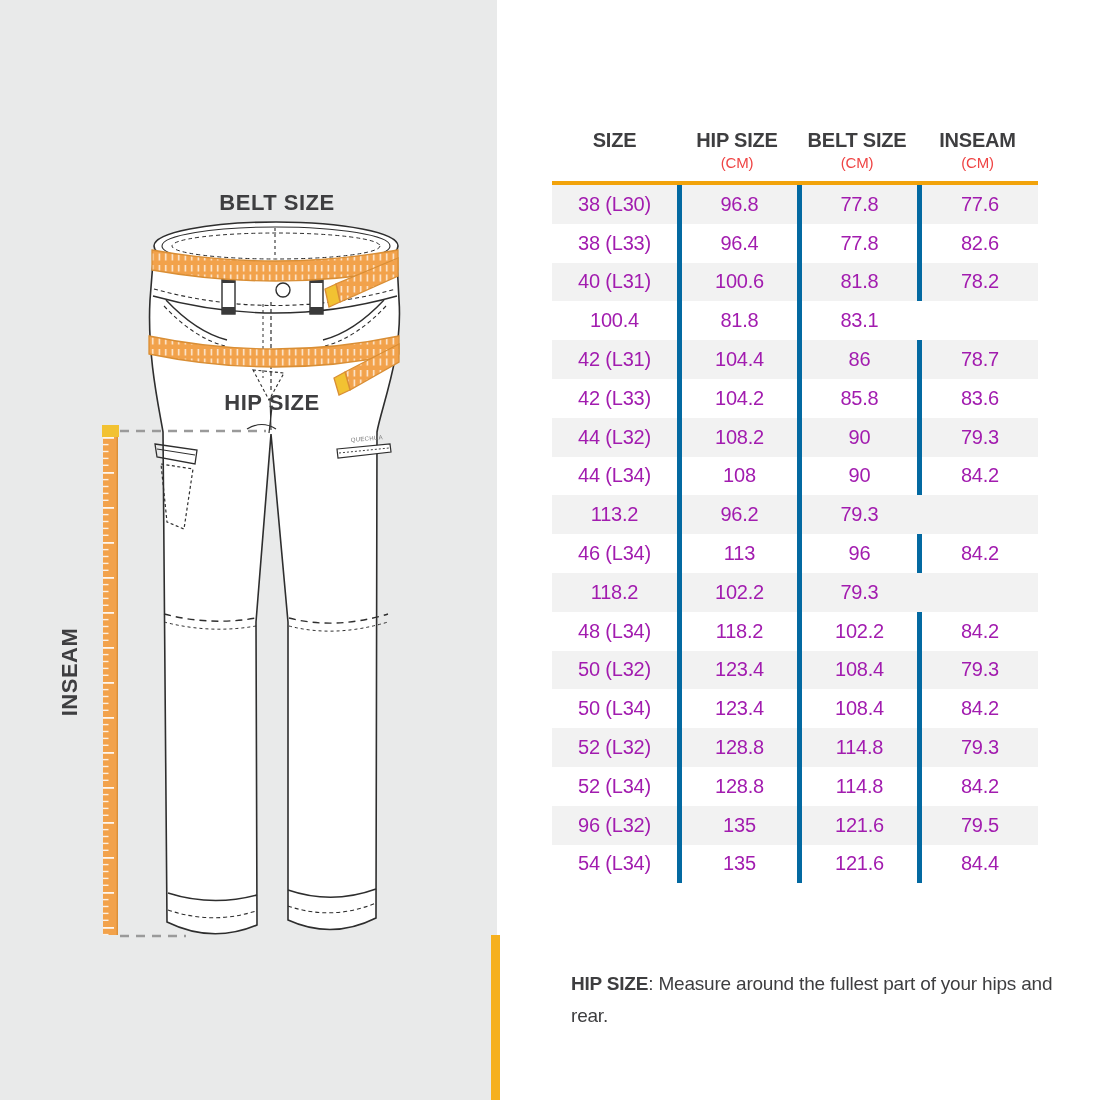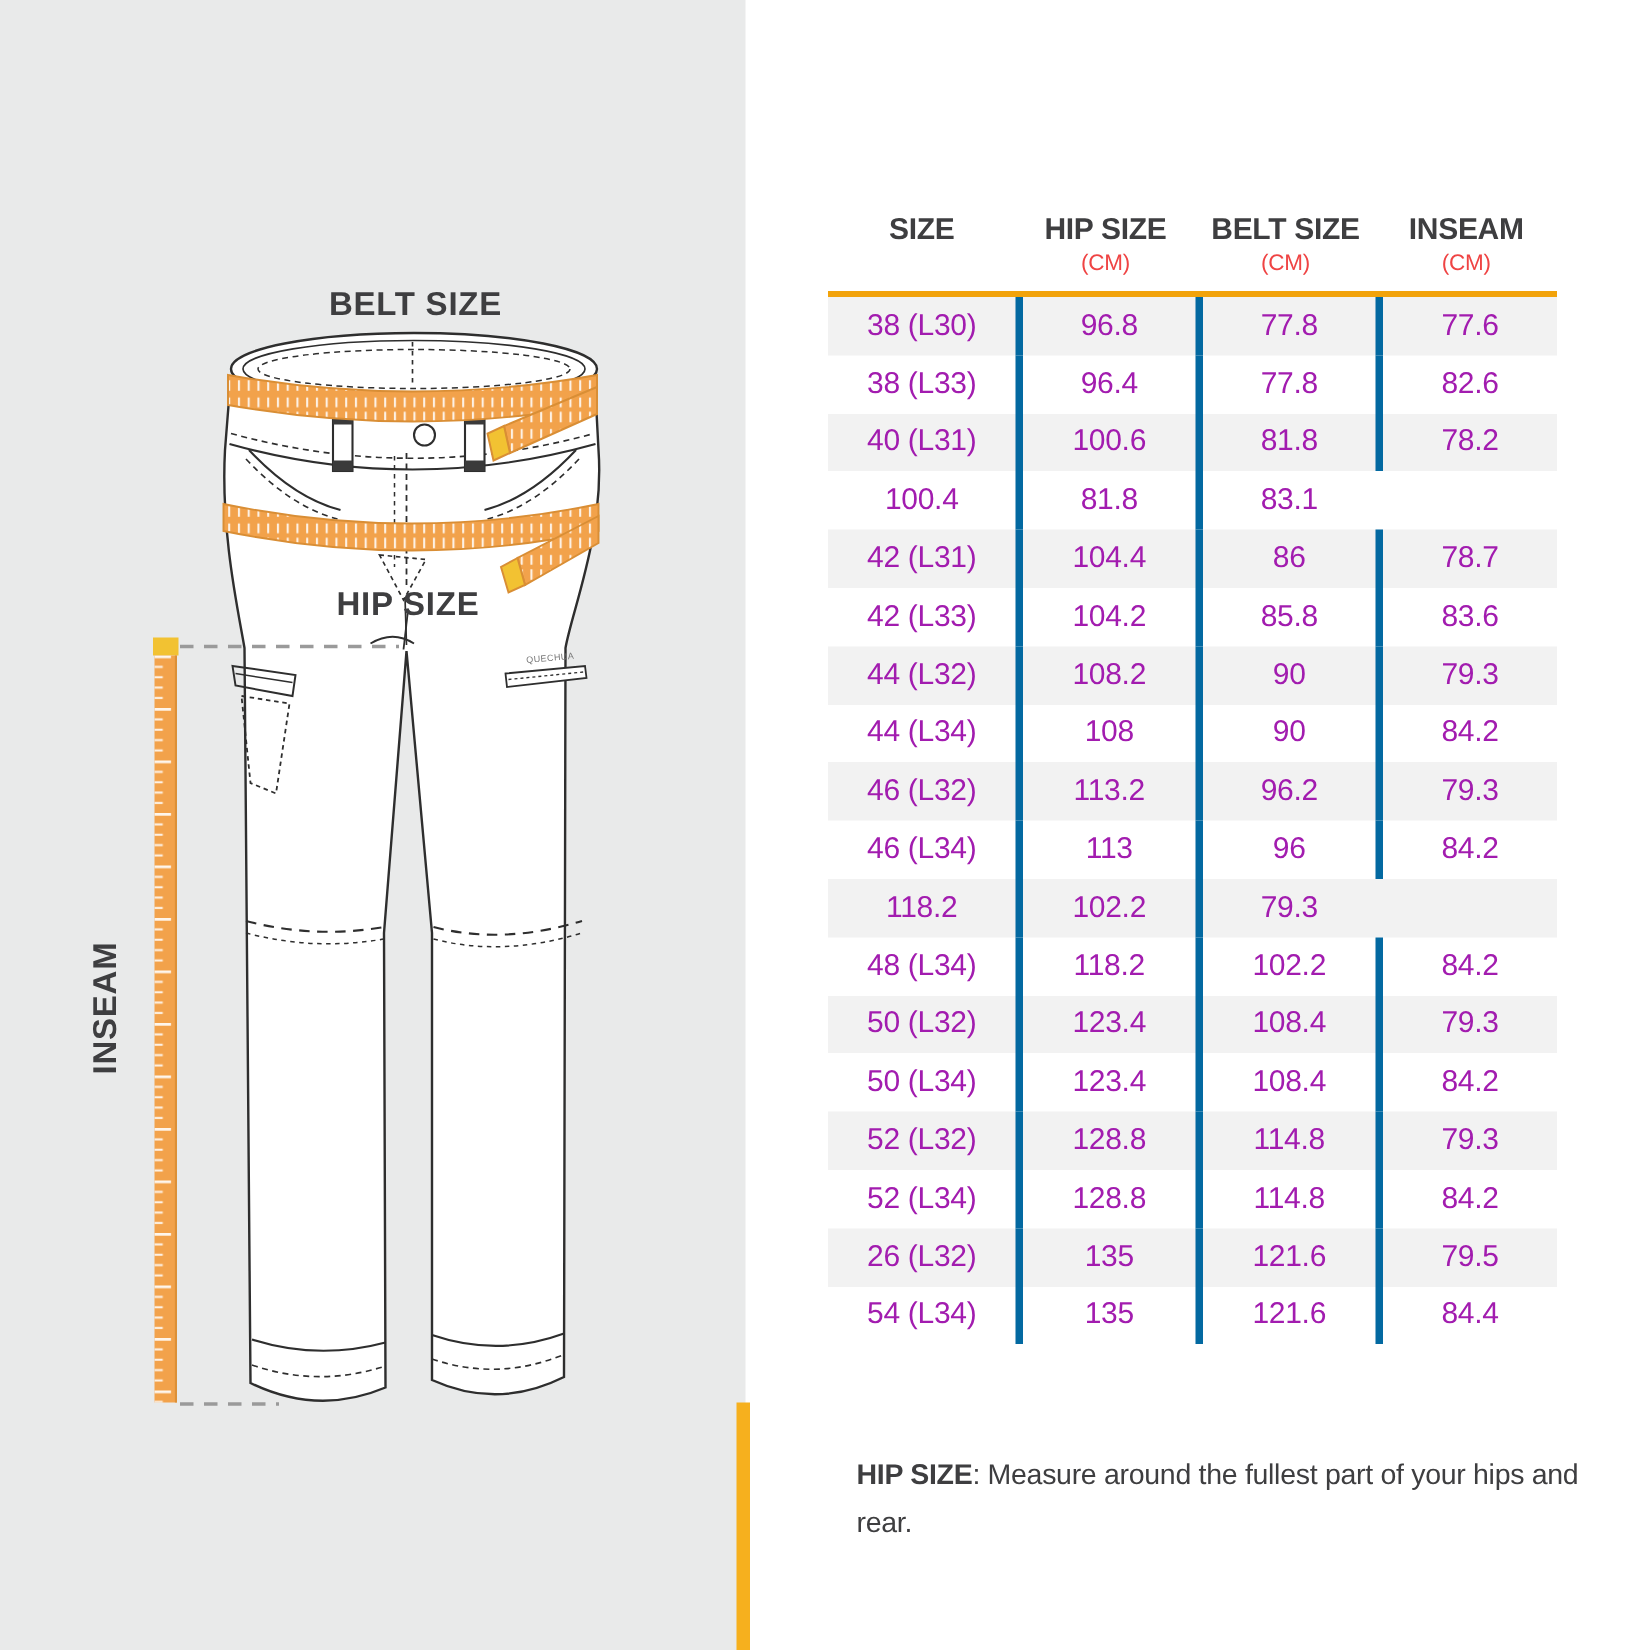--- a/index.html
+++ b/index.html
@@ -14,21 +14,21 @@
   }
   .panel svg{display:block;}
   
   .accent-bar{
     position:absolute;left:491px;top:935px;width:9px;height:165px;
     background:var(--accent-amber,#F6B01E);
   }
   
   .size-table{position:absolute;left:552px;top:130px;width:486px;}
   .thead{display:grid;grid-template-columns:125px 120px 120px 121px;}
-  .th{text-align:center;color:var(--text-dark,#3E3E40);line-height:1;letter-spacing:-.2px;margin-top:13px;}
+  .th{text-align:center;color:var(--text-dark,#3E3E40);line-height:1;letter-spacing:-.2px;}
   .th .lbl{display:block;font-weight:bold;font-size:20px;}
   .th .unit{display:block;font-weight:normal;font-size:15px;margin-top:5px;color:#ef4444;min-height:15px;}
   .rule{height:4px;background:var(--accent-gold,#F2A30B);margin-top:11px;}
   .tbody{width:486px;}
   .tr{
     display:grid;grid-template-columns:125px 120px 120px 121px;
     height:38.8px;font-size:20px;color:#a21caf;letter-spacing:-.2px;
   }
   .tr:nth-child(odd){background:var(--row-stripe,#F2F2F2);}
   .td{display:flex;align-items:center;justify-content:center;height:100%;}
@@ -217,21 +217,20 @@
           <div class="td">90</div>
           <div class="td">79.3</div>
         </div>
         <div class="tr">
           <div class="td">44 (L34)</div>
           <div class="td">108</div>
           <div class="td">90</div>
           <div class="td">84.2</div>
         </div>
         <div class="tr">
-          <div class="td">46 (L32)</div>
           <div class="td">113.2</div>
           <div class="td">96.2</div>
           <div class="td">79.3</div>
         </div>
         <div class="tr">
           <div class="td">46 (L34)</div>
           <div class="td">113</div>
           <div class="td">96</div>
           <div class="td">84.2</div>
         </div>
@@ -264,21 +263,21 @@
           <div class="td">114.8</div>
           <div class="td">79.3</div>
         </div>
         <div class="tr">
           <div class="td">52 (L34)</div>
           <div class="td">128.8</div>
           <div class="td">114.8</div>
           <div class="td">84.2</div>
         </div>
         <div class="tr">
-          <div class="td">26 (L32)</div>
+          <div class="td">96 (L32)</div>
           <div class="td">135</div>
           <div class="td">121.6</div>
           <div class="td">79.5</div>
         </div>
         <div class="tr">
           <div class="td">54 (L34)</div>
           <div class="td">135</div>
           <div class="td">121.6</div>
           <div class="td">84.4</div>
         </div>

